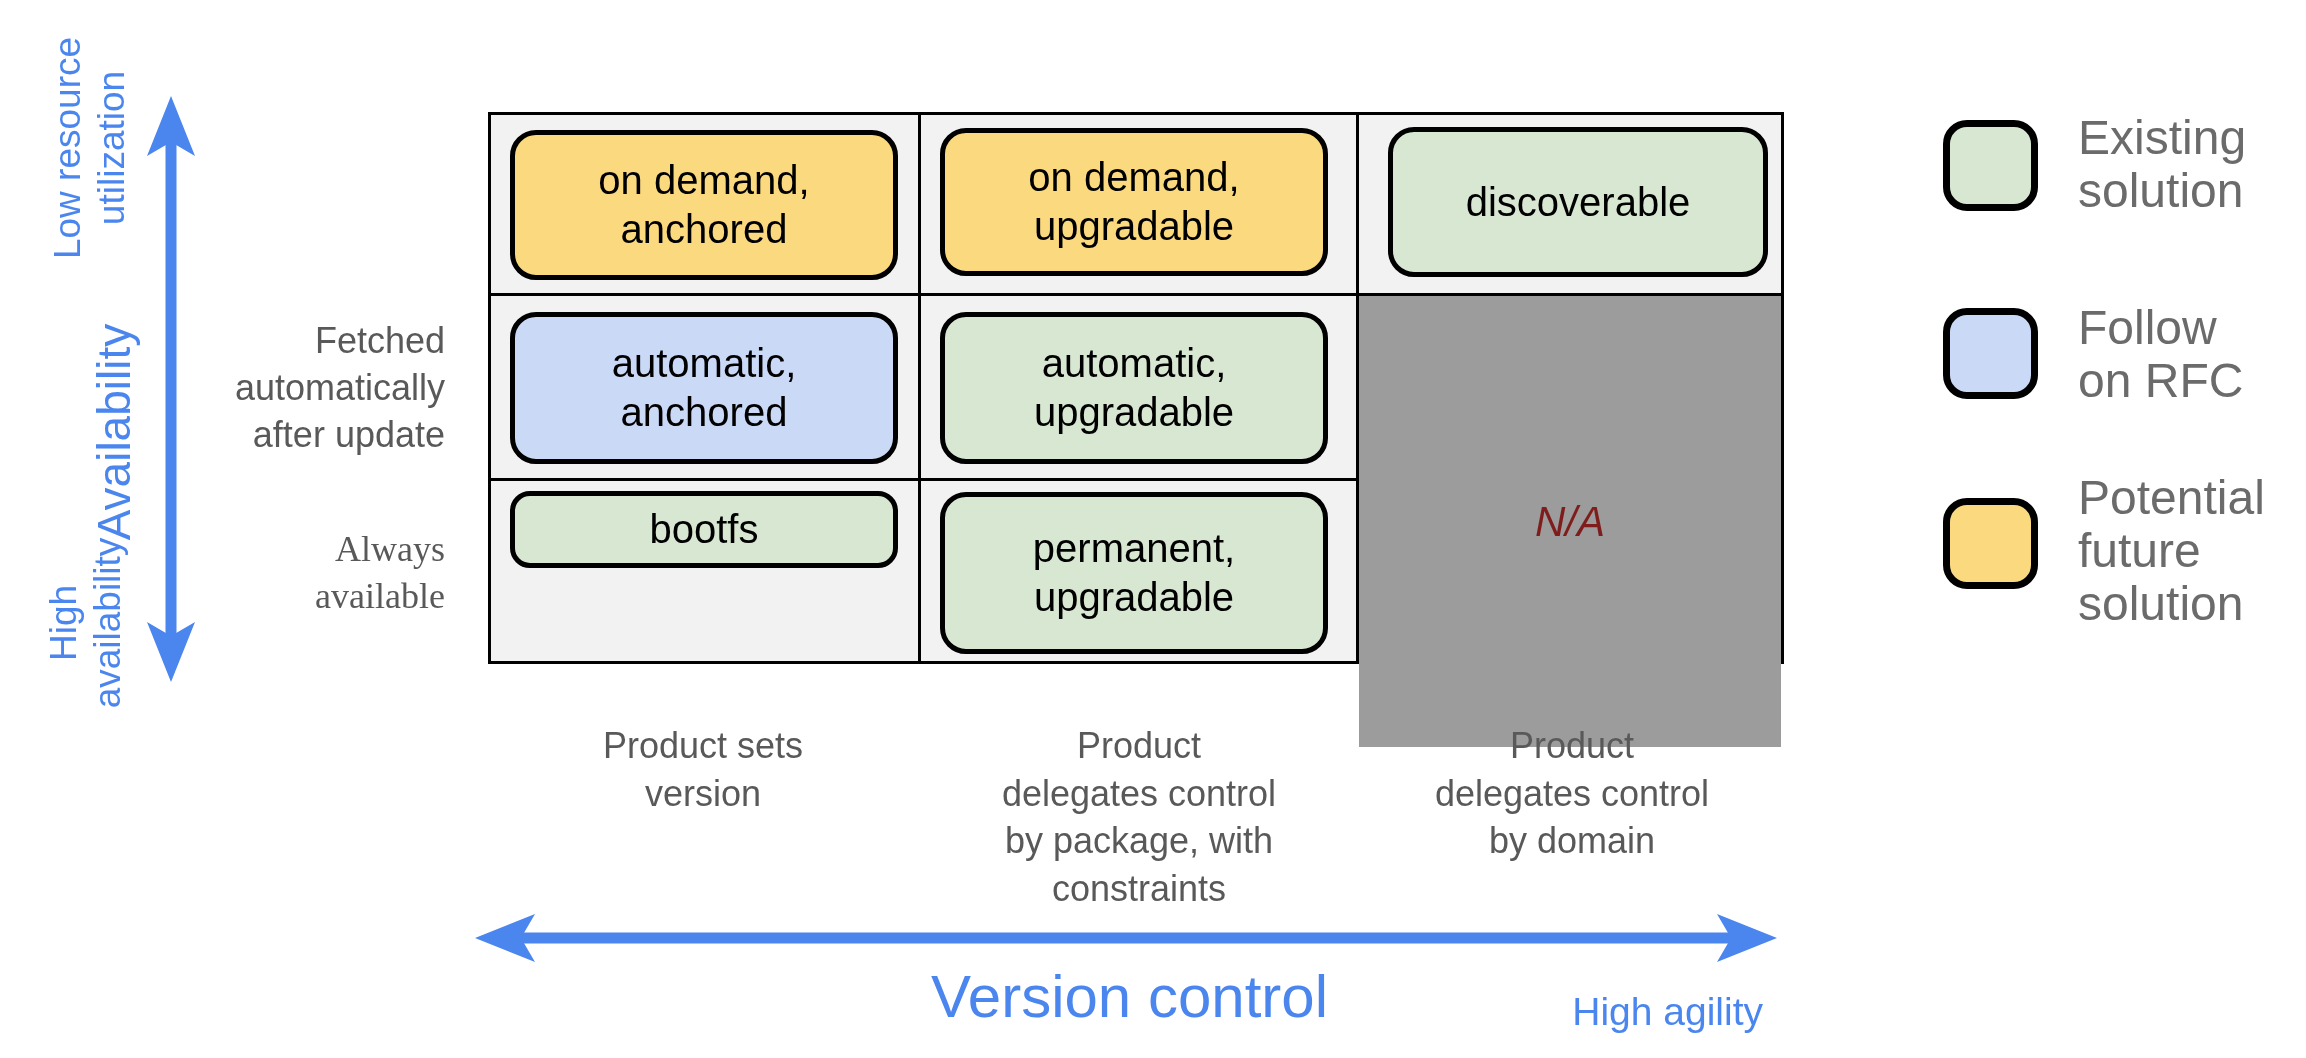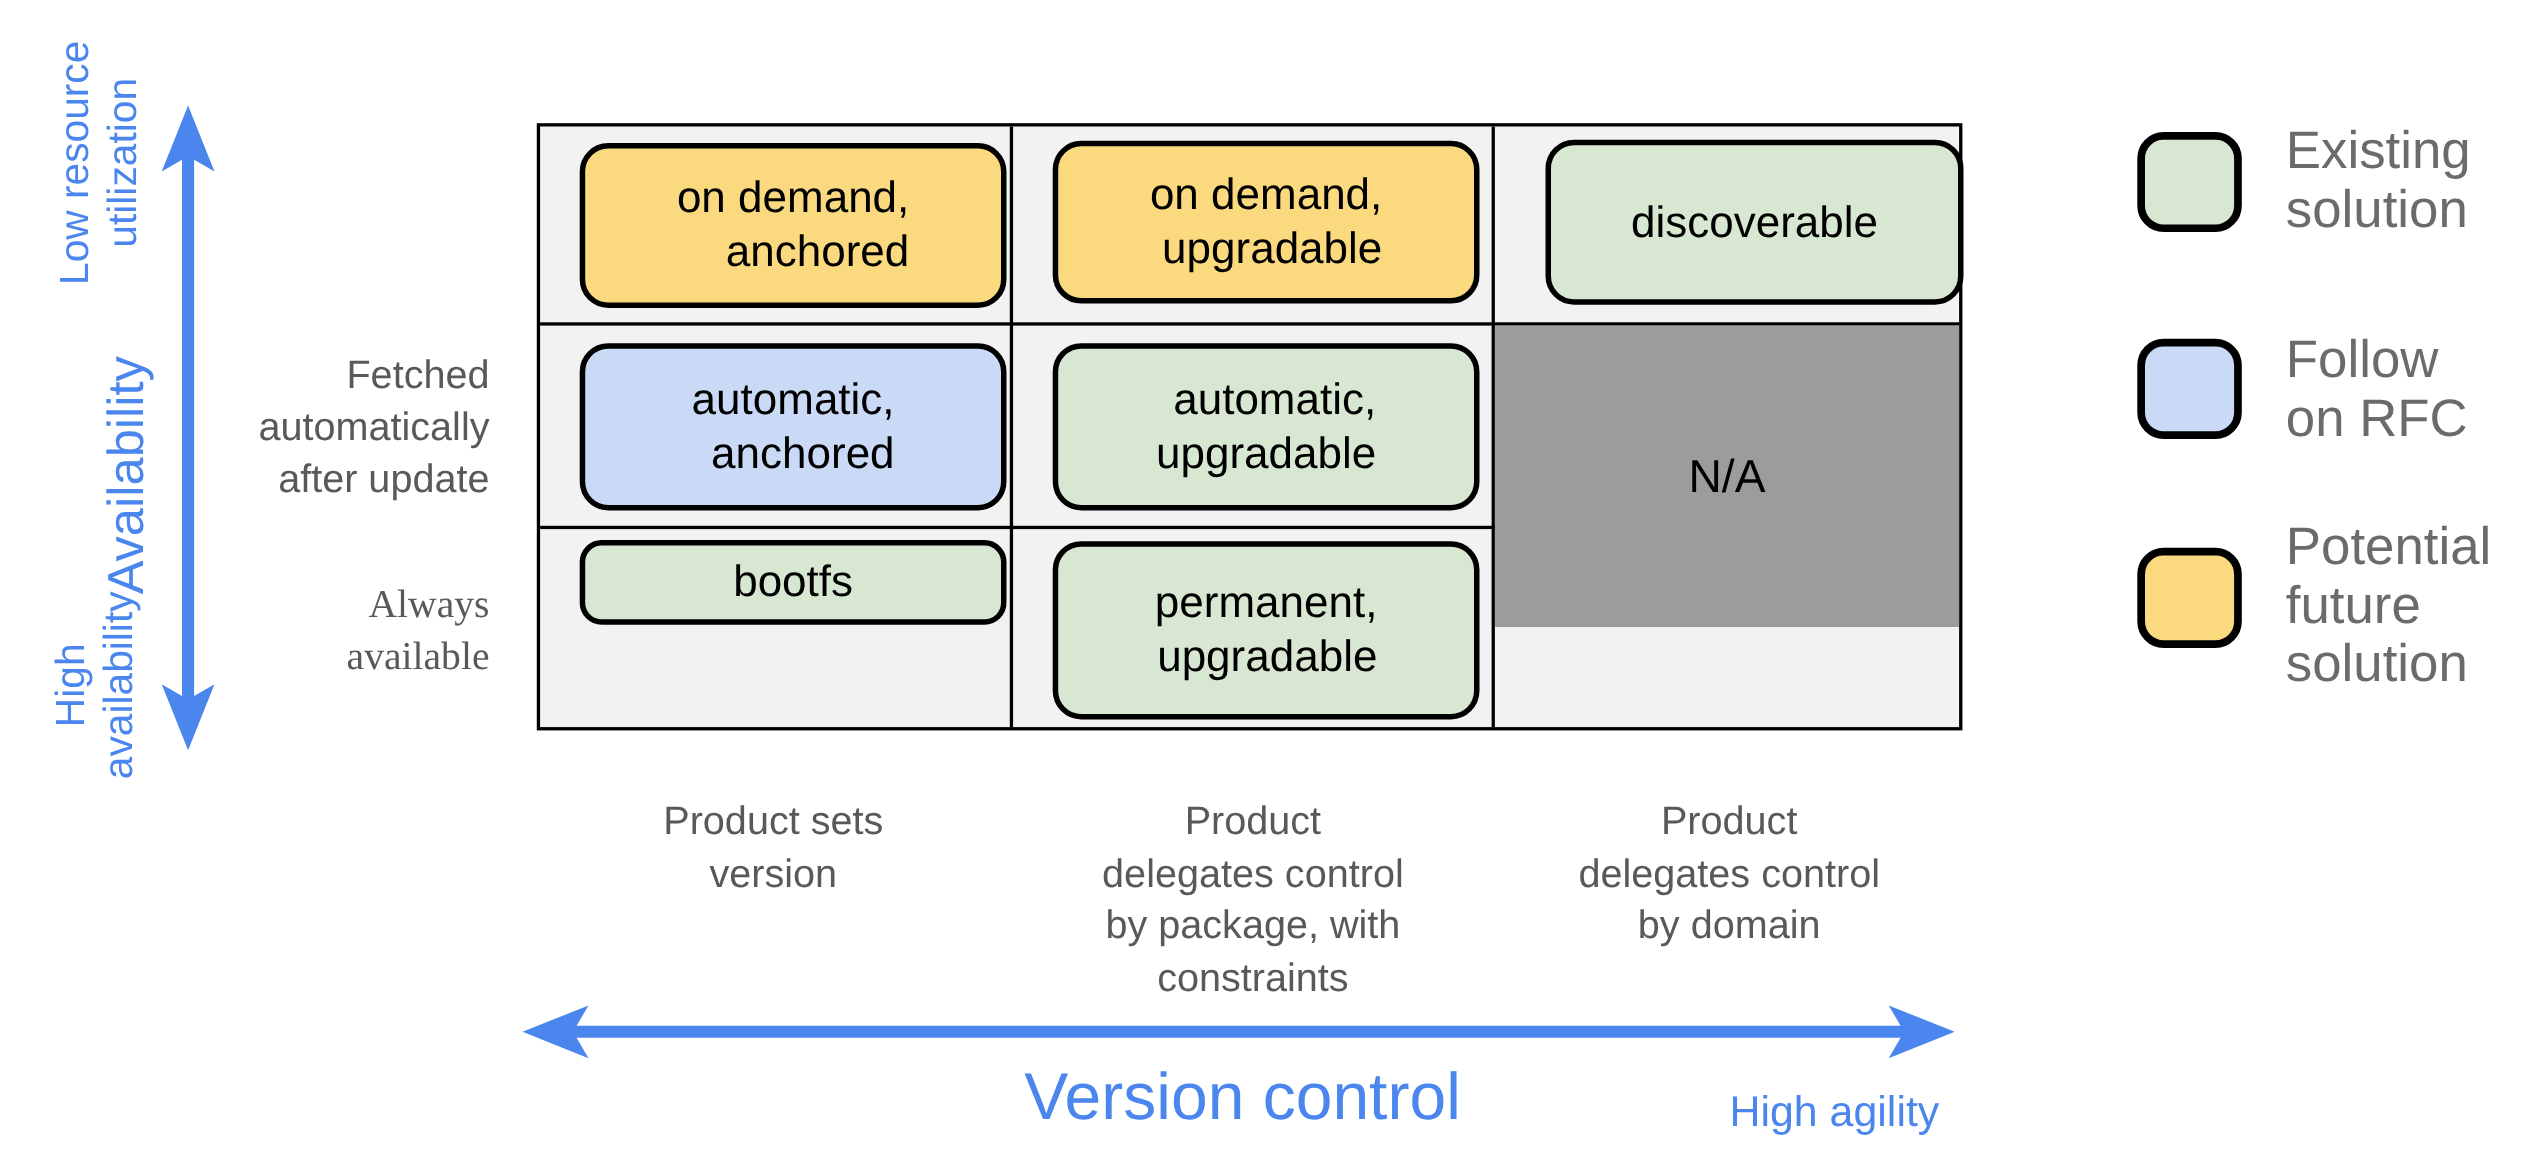--- a/index.html
+++ b/index.html
@@ -61,34 +61,34 @@
     width: 1296px; height: 552px;
     background: var(--cell_bg);
     border: 3px solid var(--line);
   }
   .gline { position: absolute; background: var(--line); }
   #gv1 { left: 427px; top: 0; width: 3px; height: 546px; }
   #gv2 { left: 865px; top: 0; width: 3px; height: 546px; }
   #gh1 { left: 0; top: 178px; width: 1290px; height: 3px; }
   #gh2 { left: 0; top: 363px; width: 868px; height: 3px; }
   #na-cell {
-    position: absolute; left: 868px; top: 181px; width: 422px; height: 274px;
+    position: absolute; left: 868px; top: 181px; width: 422px; height: 451px;
     background: var(--na_fill);
     display: flex; align-items: center; justify-content: center;
-    font-size: 42px; color: #000000;
+    font-size: 42px; color: #7f1d1d; font-style: italic;
   }
 
   
   .box {
     position: absolute;
     border: 5px solid var(--line);
     border-radius: 26px;
     display: flex; align-items: center; justify-content: center;
-    text-align: right; white-space: pre-line;
-    font-size: 40px; line-height: 1.22; color: #000; margin-left: 17px;
+    text-align: center; white-space: pre-line;
+    font-size: 40px; line-height: 1.22; color: #000;
   }
   .box.slim { border-radius: 20px; }
   .fill-existing { background: var(--existing); }
   .fill-follow   { background: var(--follow); }
   .fill-future   { background: var(--future); }
 
   #box-oda    { left: 510px;  top: 130px; width: 388px; height: 150px; }
   #box-odu    { left: 940px;  top: 128px; width: 388px; height: 148px; }
   #box-disc   { left: 1388px; top: 127px; width: 380px; height: 150px; }
   #box-aa     { left: 510px;  top: 312px; width: 388px; height: 152px; }

